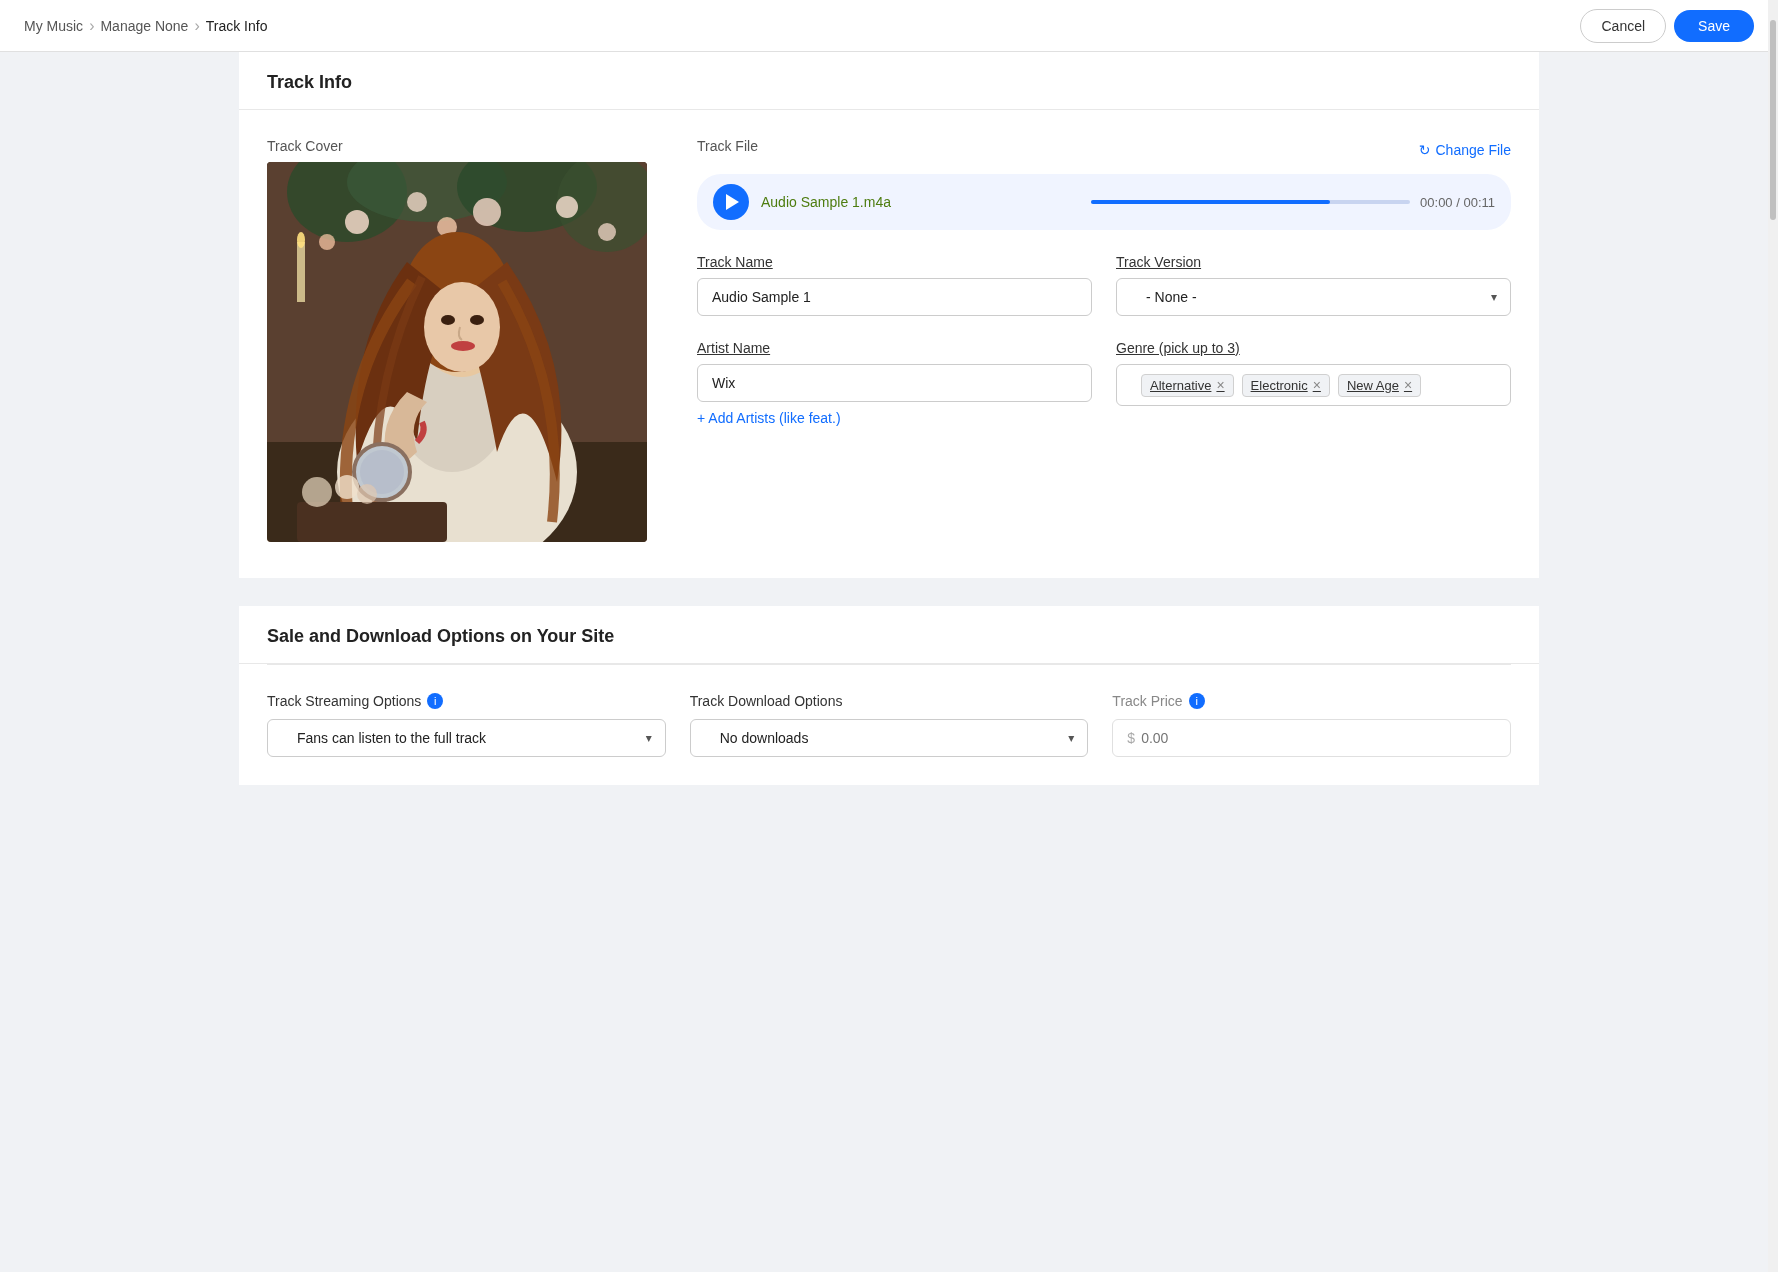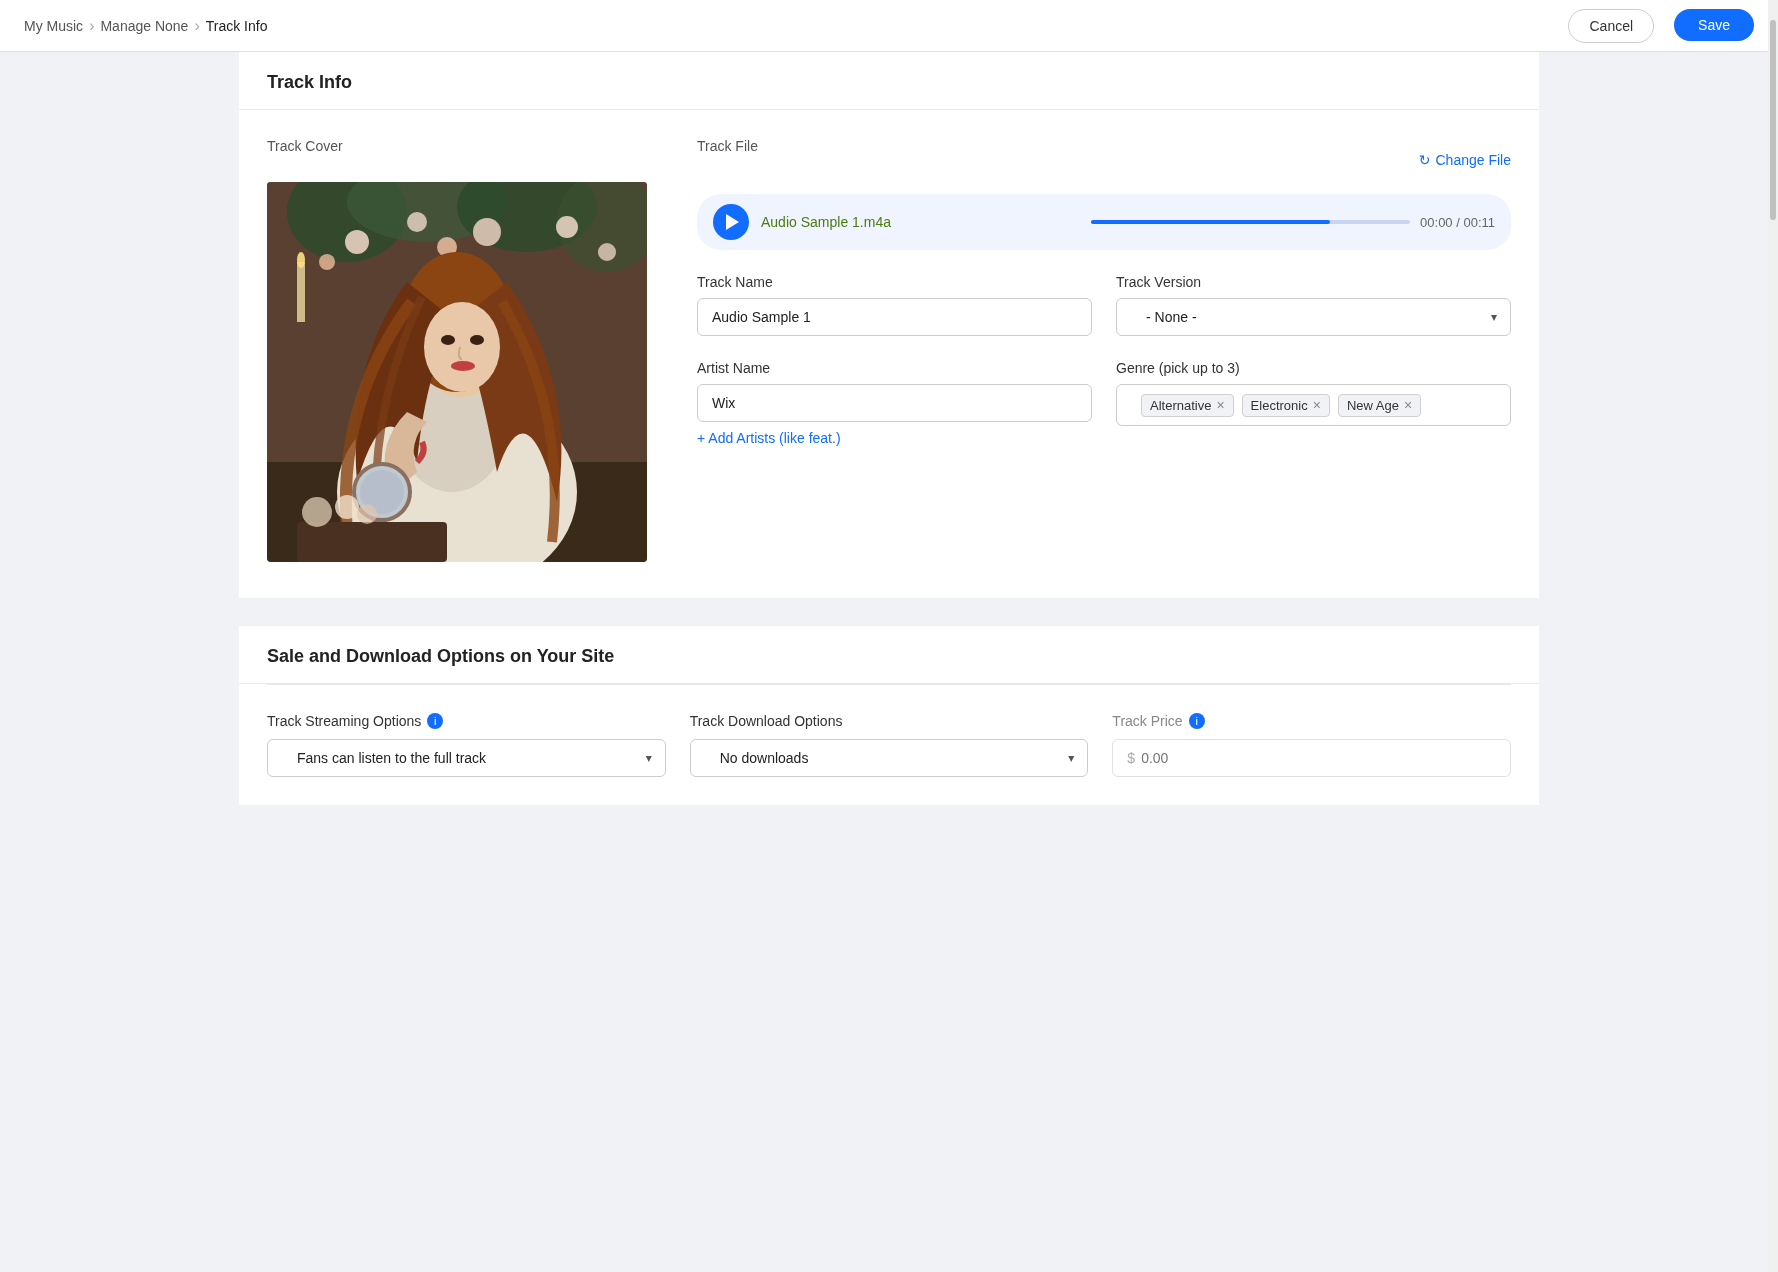--- a/index.html
+++ b/index.html
@@ -23,22 +23,22 @@
     .breadcrumb-sep {
       color: #aaa;
       font-size: 16px;
     }
     .breadcrumb-current {
       color: #222;
       font-weight: 500;
     }
     .top-bar-actions {
       display: flex;
-      gap: 20px;
-      align-items: flex-start;
+      gap: 8px;
+      align-items: center;
     }
     .btn-cancel {
       padding: 8px 20px;
       border: 1px solid #ccc;
       border-radius: 20px;
       background: #fff;
       color: #333;
       cursor: pointer;
       font-size: 14px;
     }
@@ -73,21 +73,21 @@
     }
 
     
     .track-cover-col {
       width: 390px;
       flex-shrink: 0;
     }
     .section-label {
       font-size: 14px;
       color: #555;
-      margin-bottom: 28px;
+      margin-bottom: 8px;
     }
     .cover-placeholder {
       width: 380px;
       height: 380px;
       border-radius: 4px;
       background: linear-gradient(135deg, #b8a090 0%, #d4b896 20%, #c8aa8a 40%, #a08060 60%, #8a6848 80%, #704030 100%);
       position: relative;
       overflow: hidden;
     }
 
@@ -168,20 +168,21 @@
       width: 75%;
     }
 
     .fields-row {
       display: flex;
       gap: 24px;
       margin-bottom: 24px;
     }
     .field-group {
       flex: 1;
+      text-decoration: underline;
     }
     .field-label {
       font-size: 14px;
       color: #333;
       margin-bottom: 8px;
       font-weight: 400;
     }
     .field-input {
       width: 100%;
       padding: 10px 14px;

